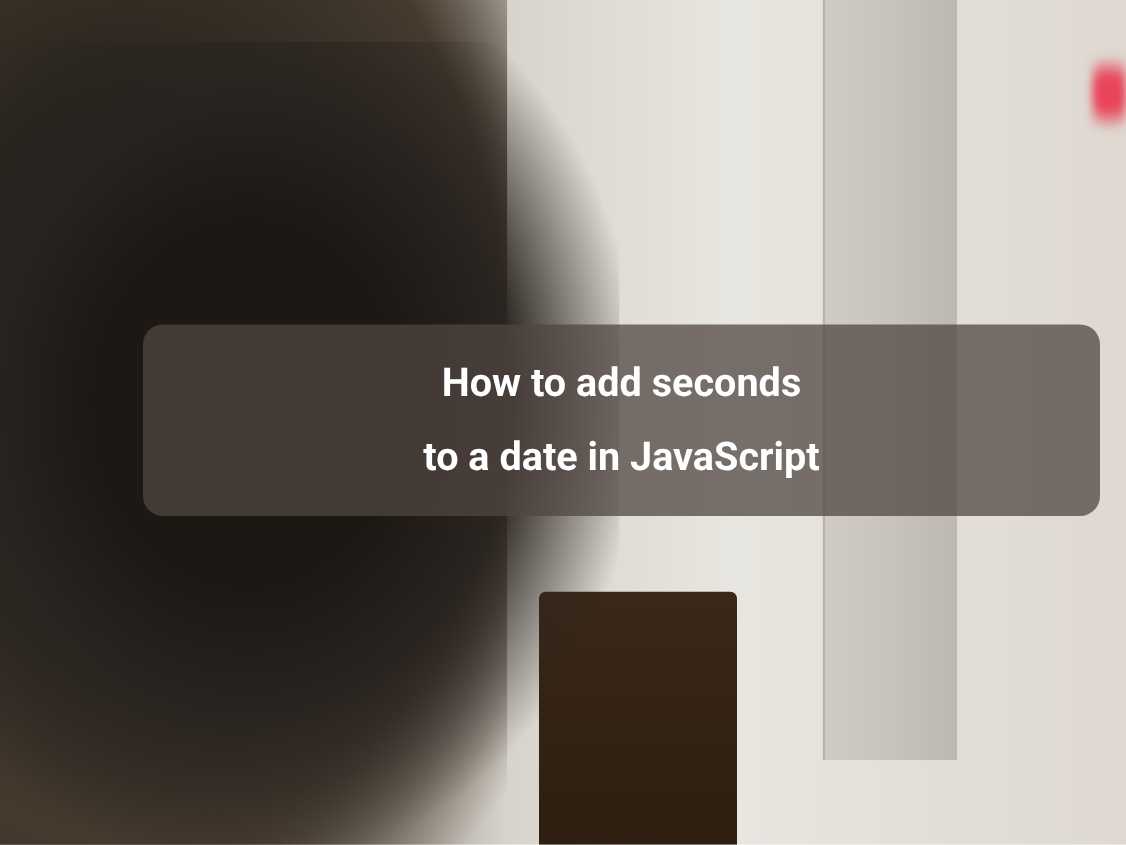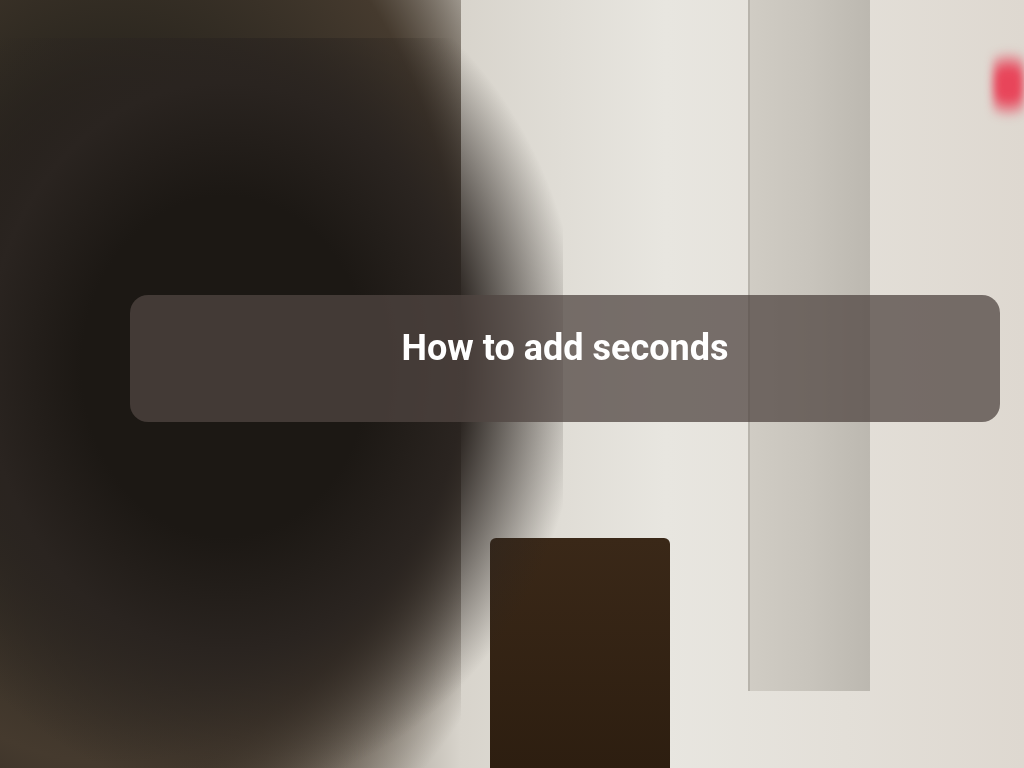--- a/index.html
+++ b/index.html
@@ -111,13 +111,14 @@
 <body>
 
 <div class="background">
   <div class="door-frame"></div>
   <div class="chair"></div>
   <div class="person-silhouette"></div>
 </div>
 
 <div class="text-overlay">
   <div class="overlay-text-line1">How to add seconds</div>
+  <div class="overlay-text-line2">to a date in JavaScript</div>
 </div>
 
 </body></html>

